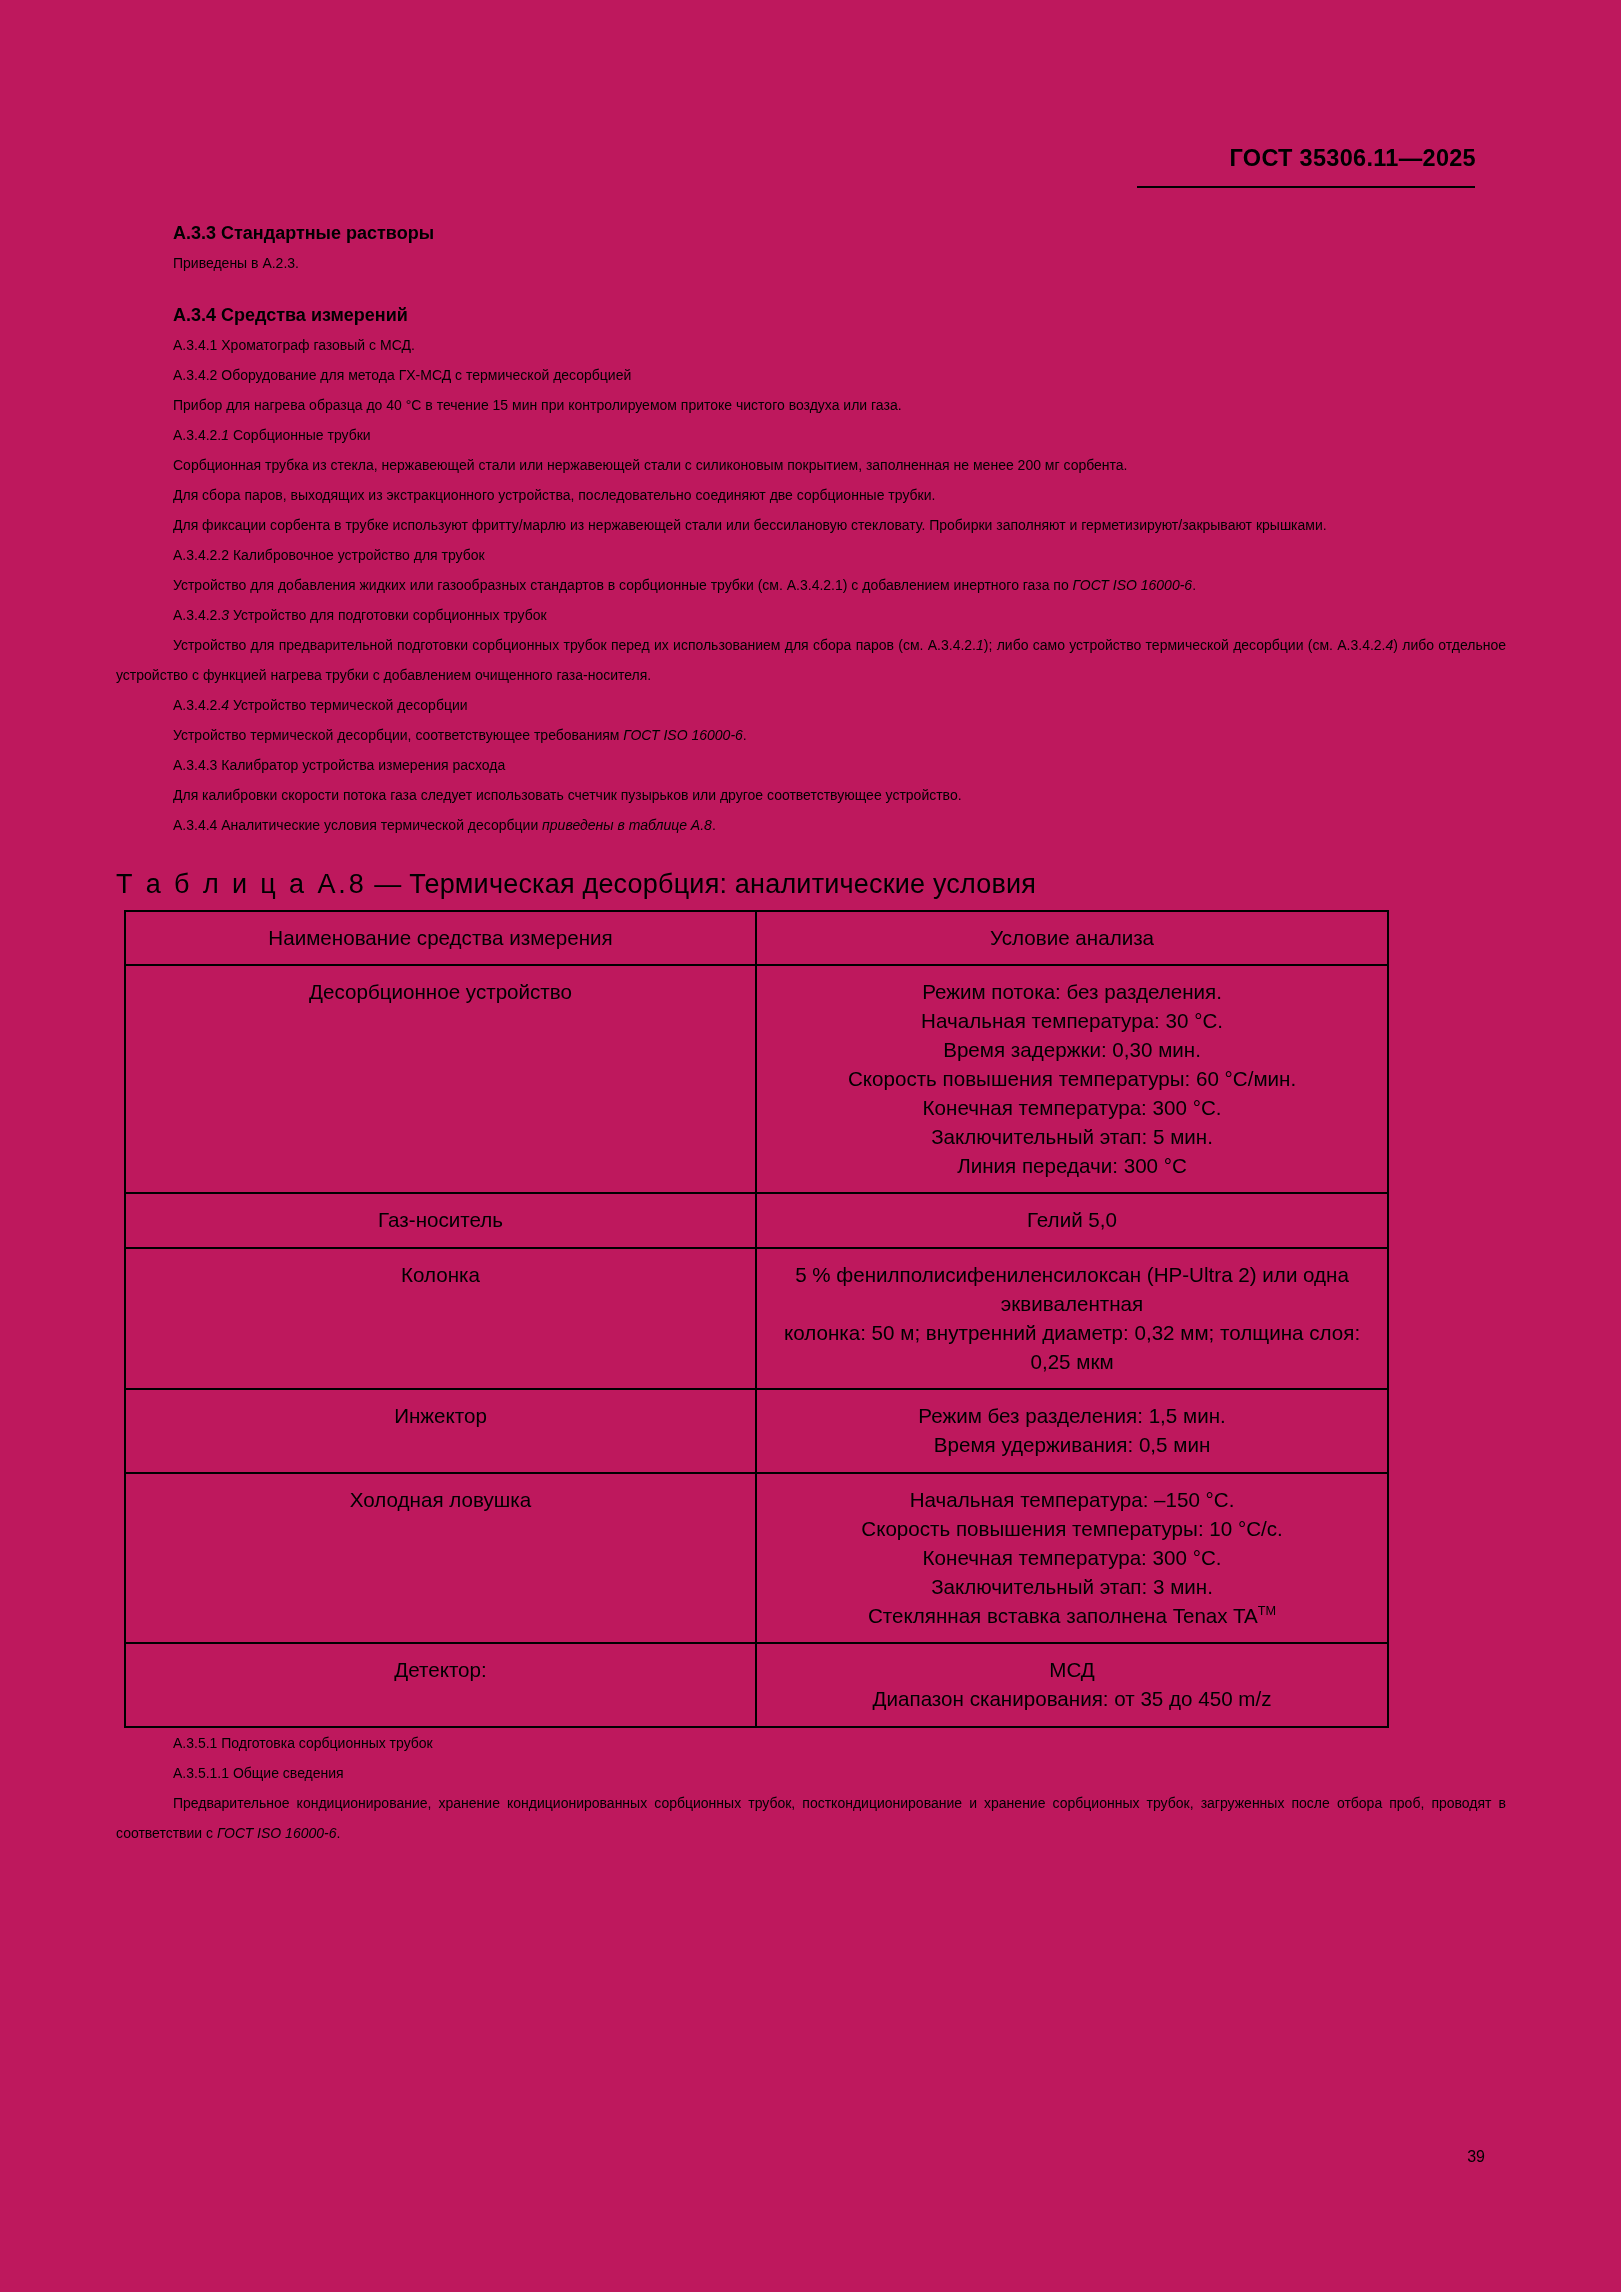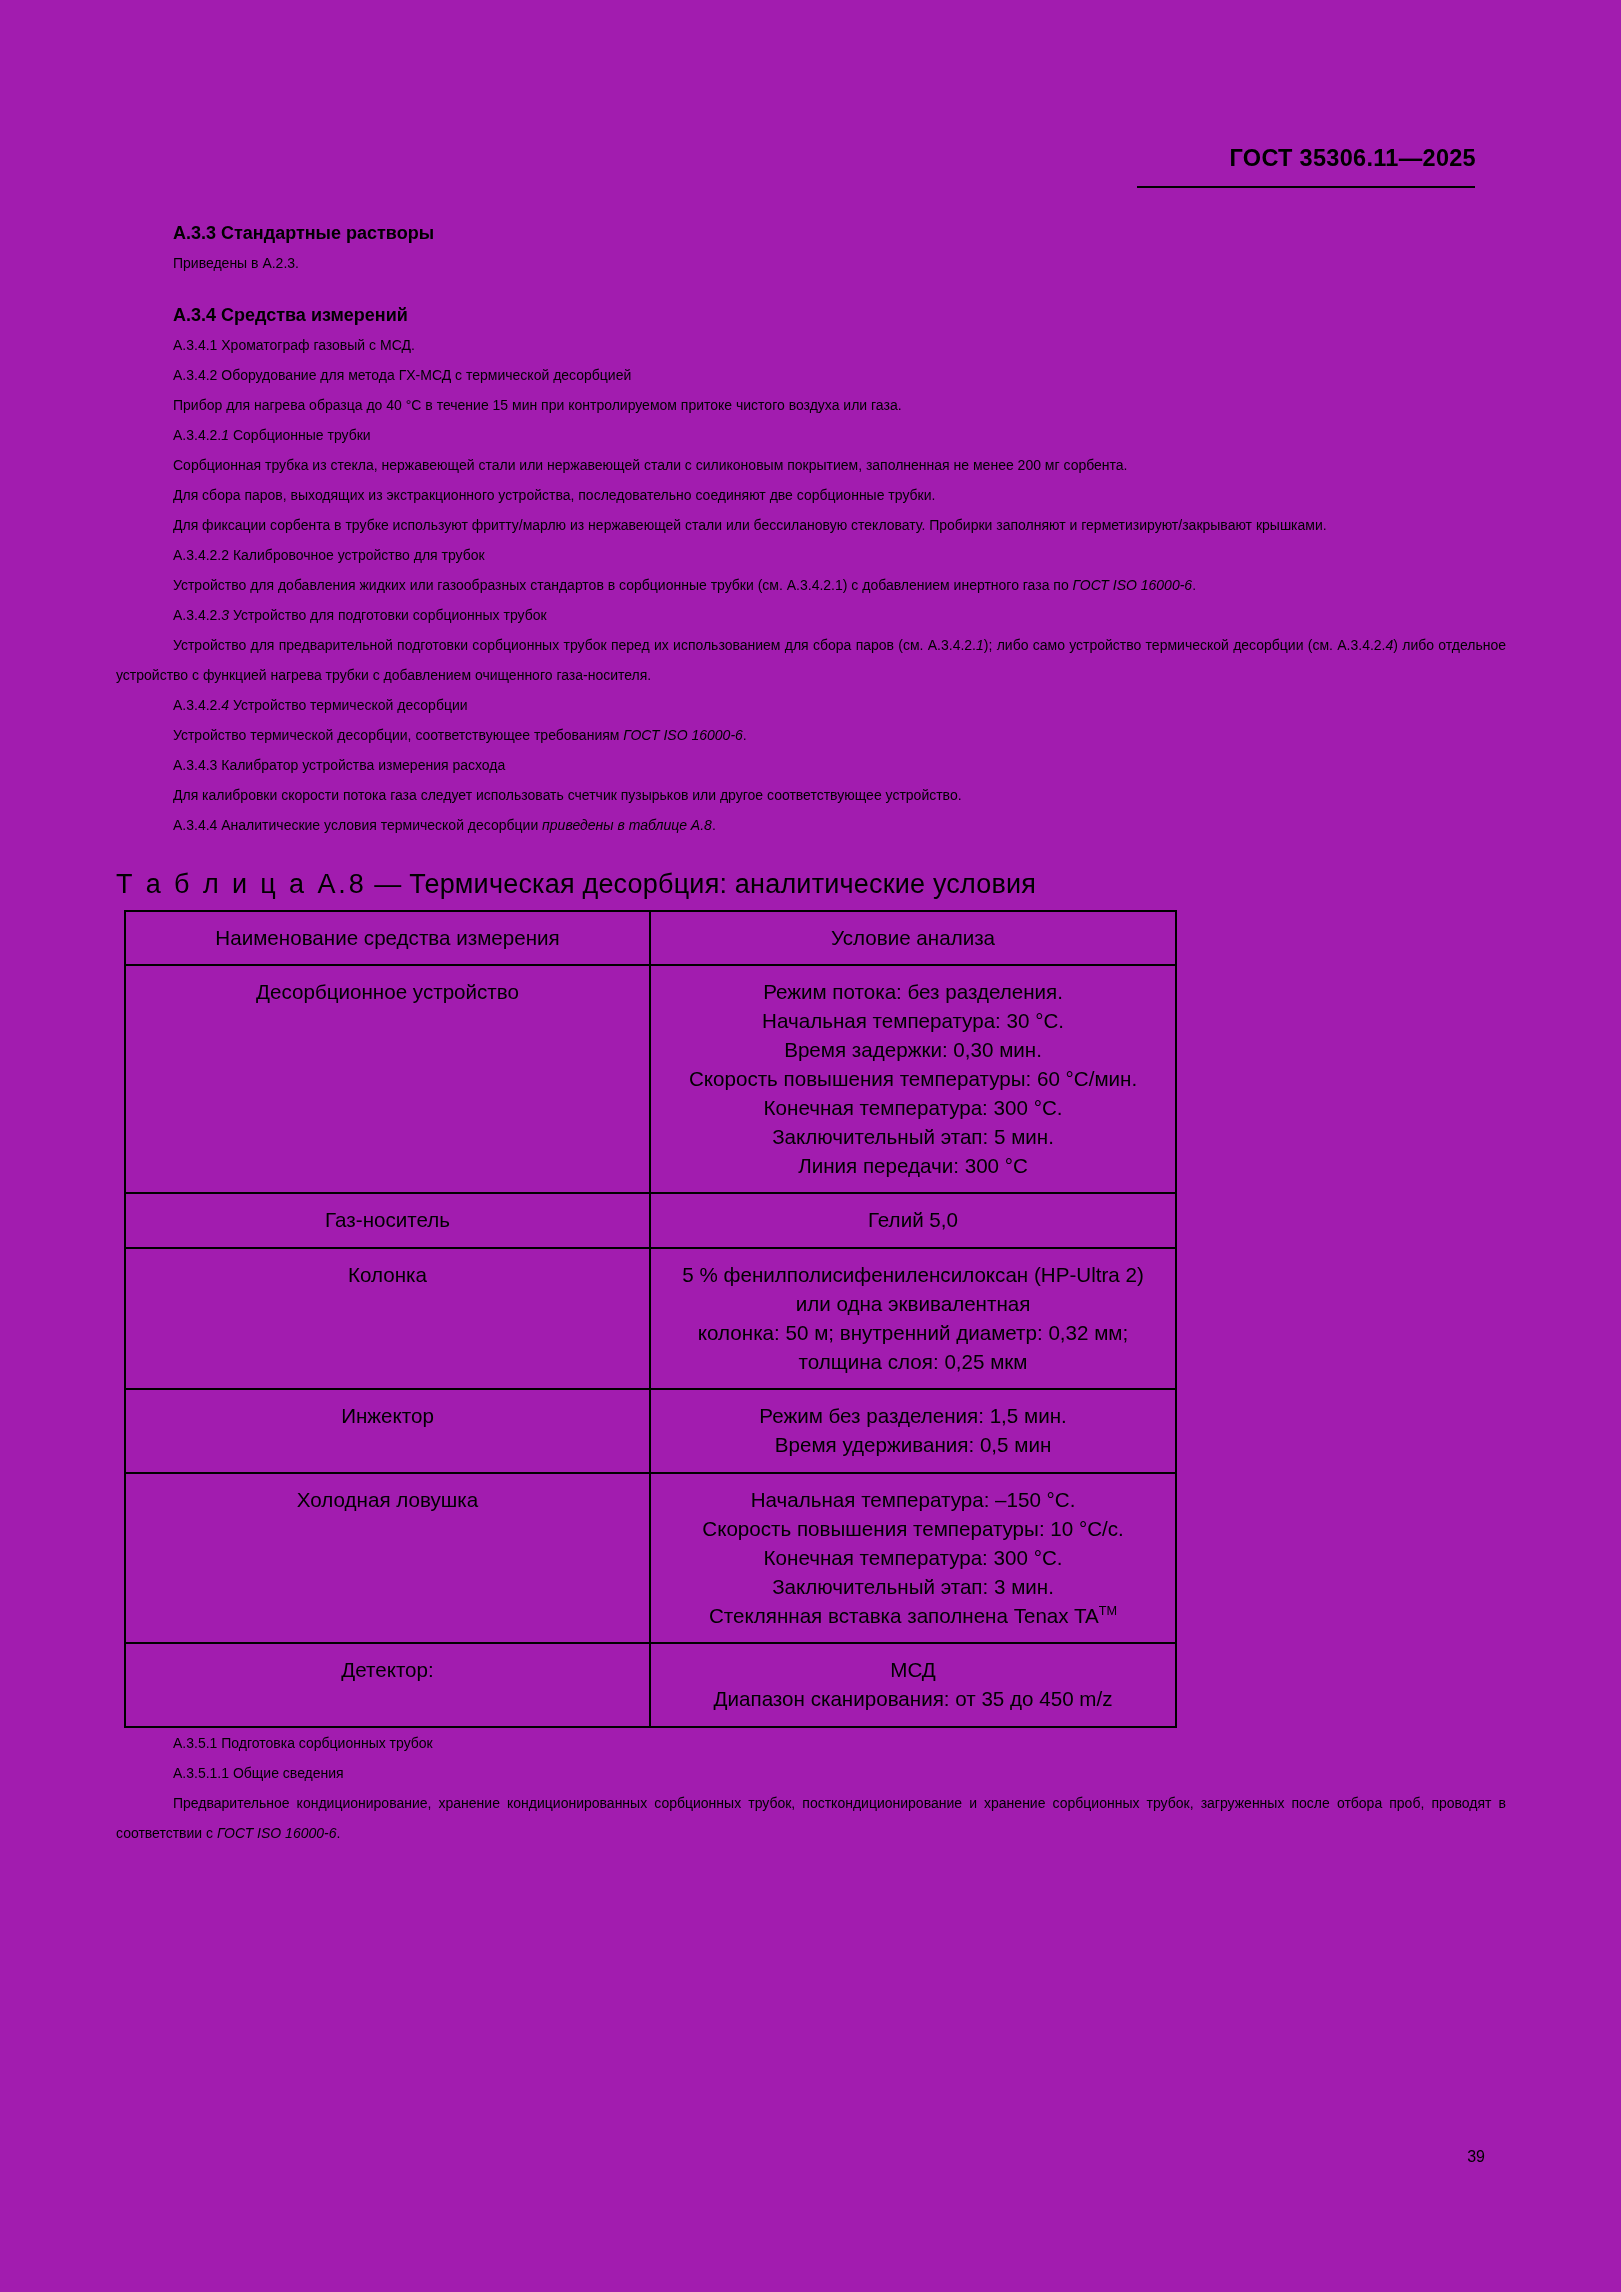--- a/index.html
+++ b/index.html
@@ -9,21 +9,21 @@
   }
   body {
     font-family: "Liberation Sans", sans-serif;
     color: #000000;
   }
   .page {
     position: relative;
     width: 1621px;
     height: 2293px;
     margin: 0 auto;
-    background: #a21caf;
+    background: #be185d;
     box-sizing: border-box;
     padding: 0;
   }
   .header {
     position: absolute;
     top: 145px;
     left: 0;
     right: 0;
     padding-right: 145px;
     text-align: right;
@@ -74,21 +74,21 @@
     font-size: 27px;
     line-height: 30px;
     margin: 29px 0 11.8px 0;
     letter-spacing: 0.2px;
   }
   .sp {
     letter-spacing: 2.9px;
   }
   table.a8 {
     border-collapse: collapse;
-    width: 1053px;
+    width: 1265px;
     margin-left: 7.8px;
     table-layout: fixed;
   }
   table.a8 td, table.a8 th {
     border: 2px solid #000000;
     font-size: 20.6px;
     line-height: 29px;
     vertical-align: top;
     padding: 10.8px 13.7px 12.7px 13.7px;
     font-weight: normal;

